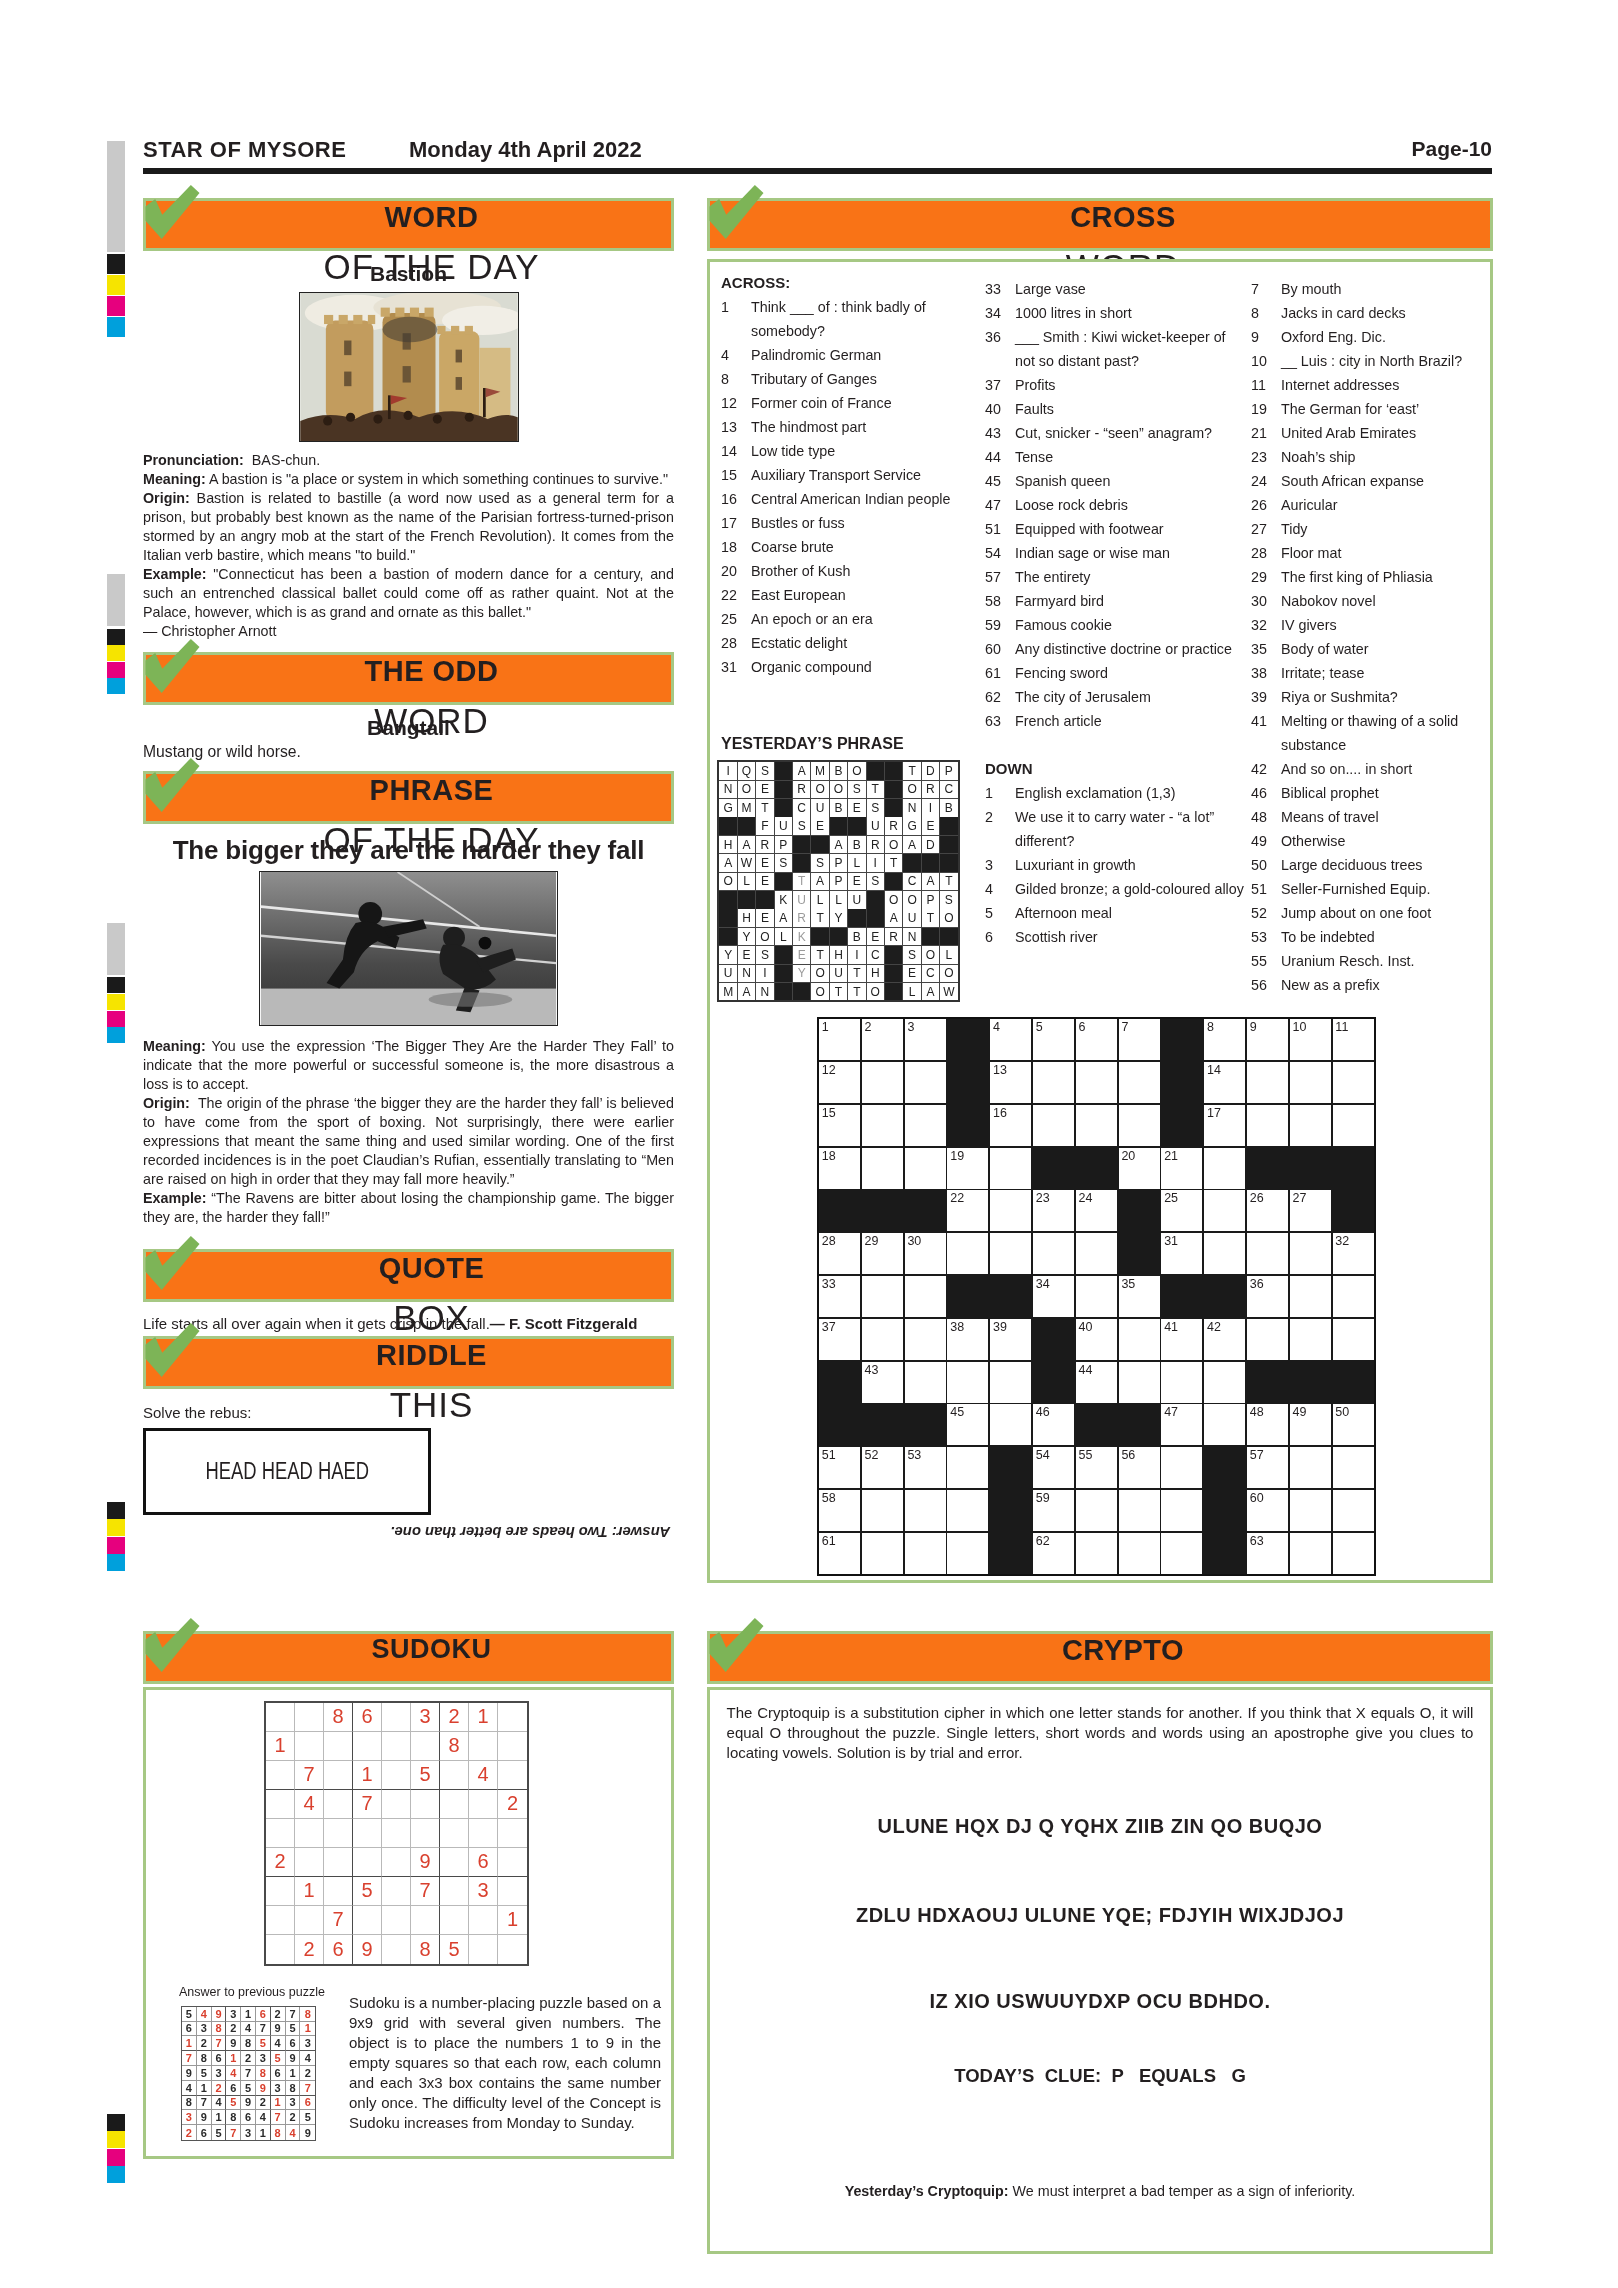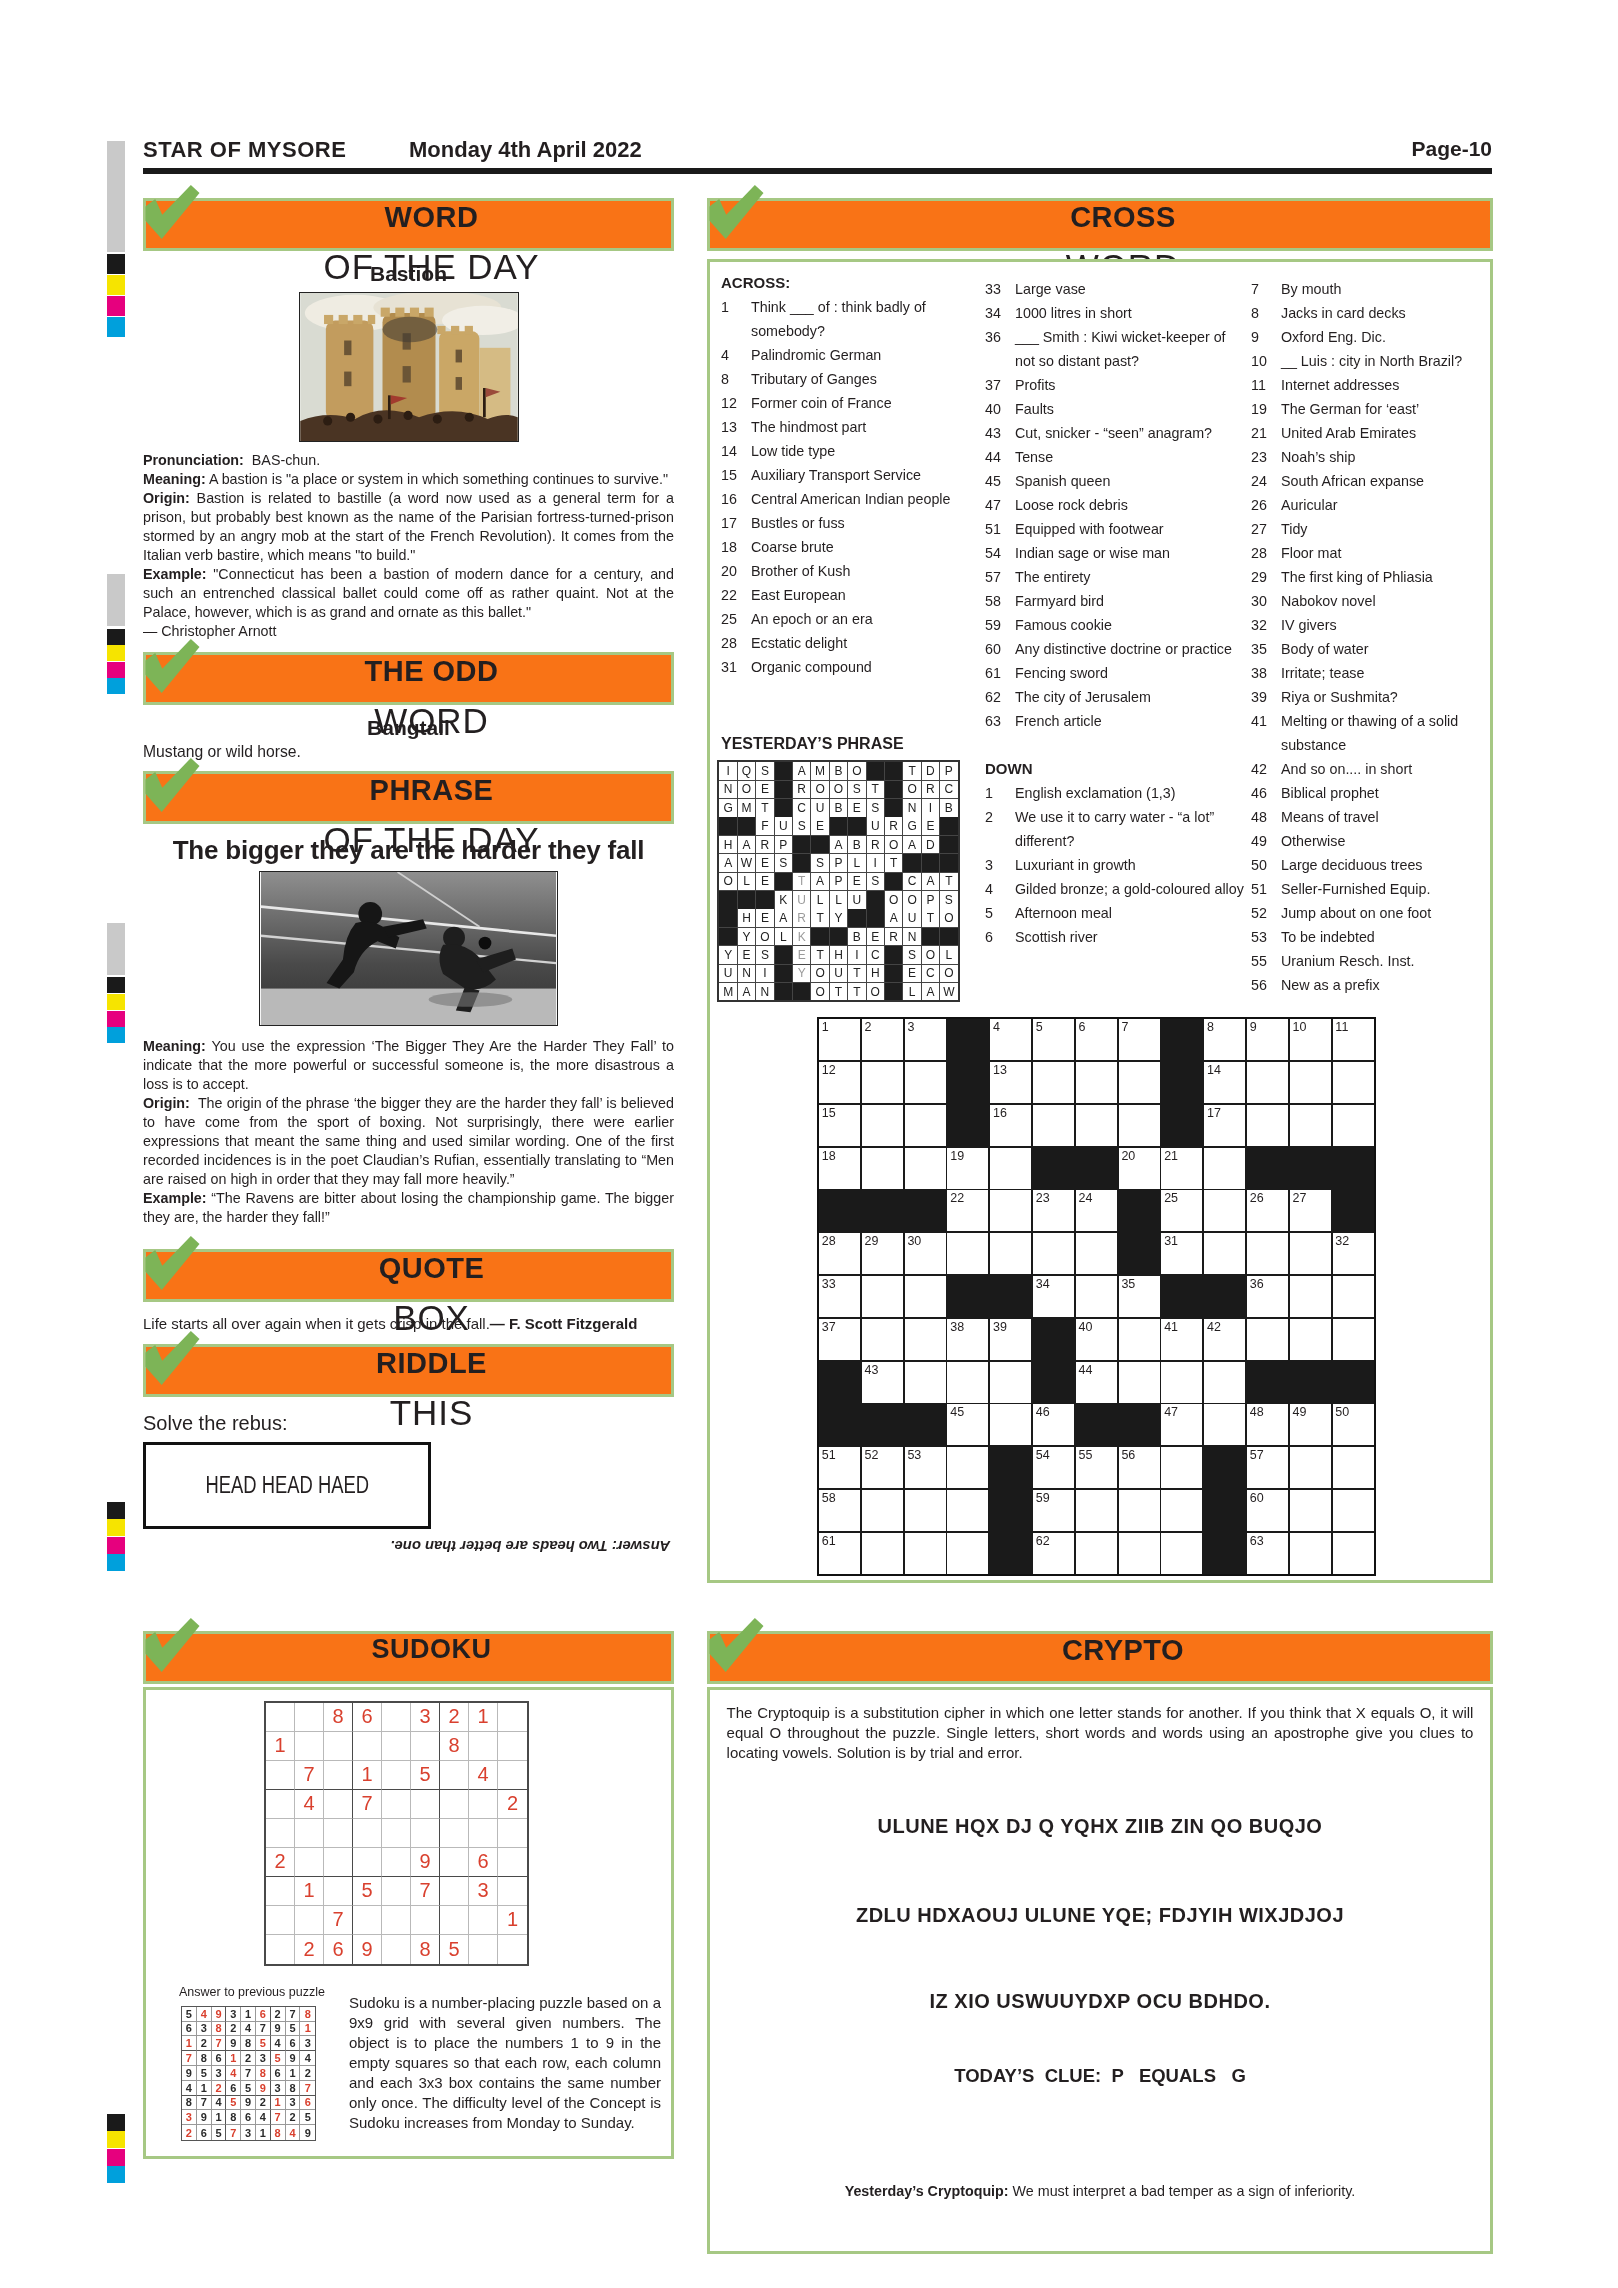--- a/index.html
+++ b/index.html
@@ -36,29 +36,29 @@
   #crossword-section{position:absolute;left:707px;top:198px;width:786px;}
   #sudoku-section{position:absolute;left:143px;top:1631px;width:531px;}
   #crypto-section{position:absolute;left:707px;top:1631px;width:786px;}
   .word-title{margin-top:11px;font-size:21px;font-weight:700;text-align:center;}
   .small-def{margin-top:3.7px;font-size:15.7px;text-align:left;}
   .body-text{margin-top:9.2px;font-size:14.3px;line-height:19px;text-align:justify;}
   .body-text b{font-weight:700;}
   .photo{display:block;margin:5.5px auto 0;border:1.8px solid #222;}
   .phrase-head{margin-top:11px;font-size:26px;font-weight:700;text-align:center;letter-spacing:-0.2px;}
   .quote-line{margin-top:13px;font-size:15px;}
-  .solve-line{margin-top:14.8px;font-size:20px;}
+  .solve-line{margin-top:14.8px;font-size:15px;}
   .rebus-box{margin-top:7.4px;width:288px;height:87px;border:3.7px solid #111;
              display:flex;align-items:center;justify-content:center;}
   .rebus-text{font-size:23px;letter-spacing:0;transform:scaleX(.8);white-space:pre;}
   .riddle-answer{margin-top:9.2px;font-size:14.8px;font-weight:700;font-style:italic;
                  transform:rotate(180deg);text-align:left;padding-left:3.7px;}
 
   
-  .mt12{margin-top:11px;} .mt10{margin-top:9.2px;} .mt24{margin-top:22px;} .mt18{margin-top:12px;}
+  .mt12{margin-top:11px;} .mt10{margin-top:9.2px;} .mt24{margin-top:22px;} .mt18{margin-top:4px;}
 
   
   .content-box{border:3.7px solid var(--green);background:#fff;position:relative;}
   #cw-content{margin-top:8.3px;height:1324px;}
   #sud-content{margin-top:2.8px;height:472px;}
   #crypto-content{margin-top:2.8px;height:567px;}
 
   
   .clue-col{position:absolute;font-size:14.3px;line-height:24px;}
   #cw-col1{left:11px;top:9.2px;width:255px;}

